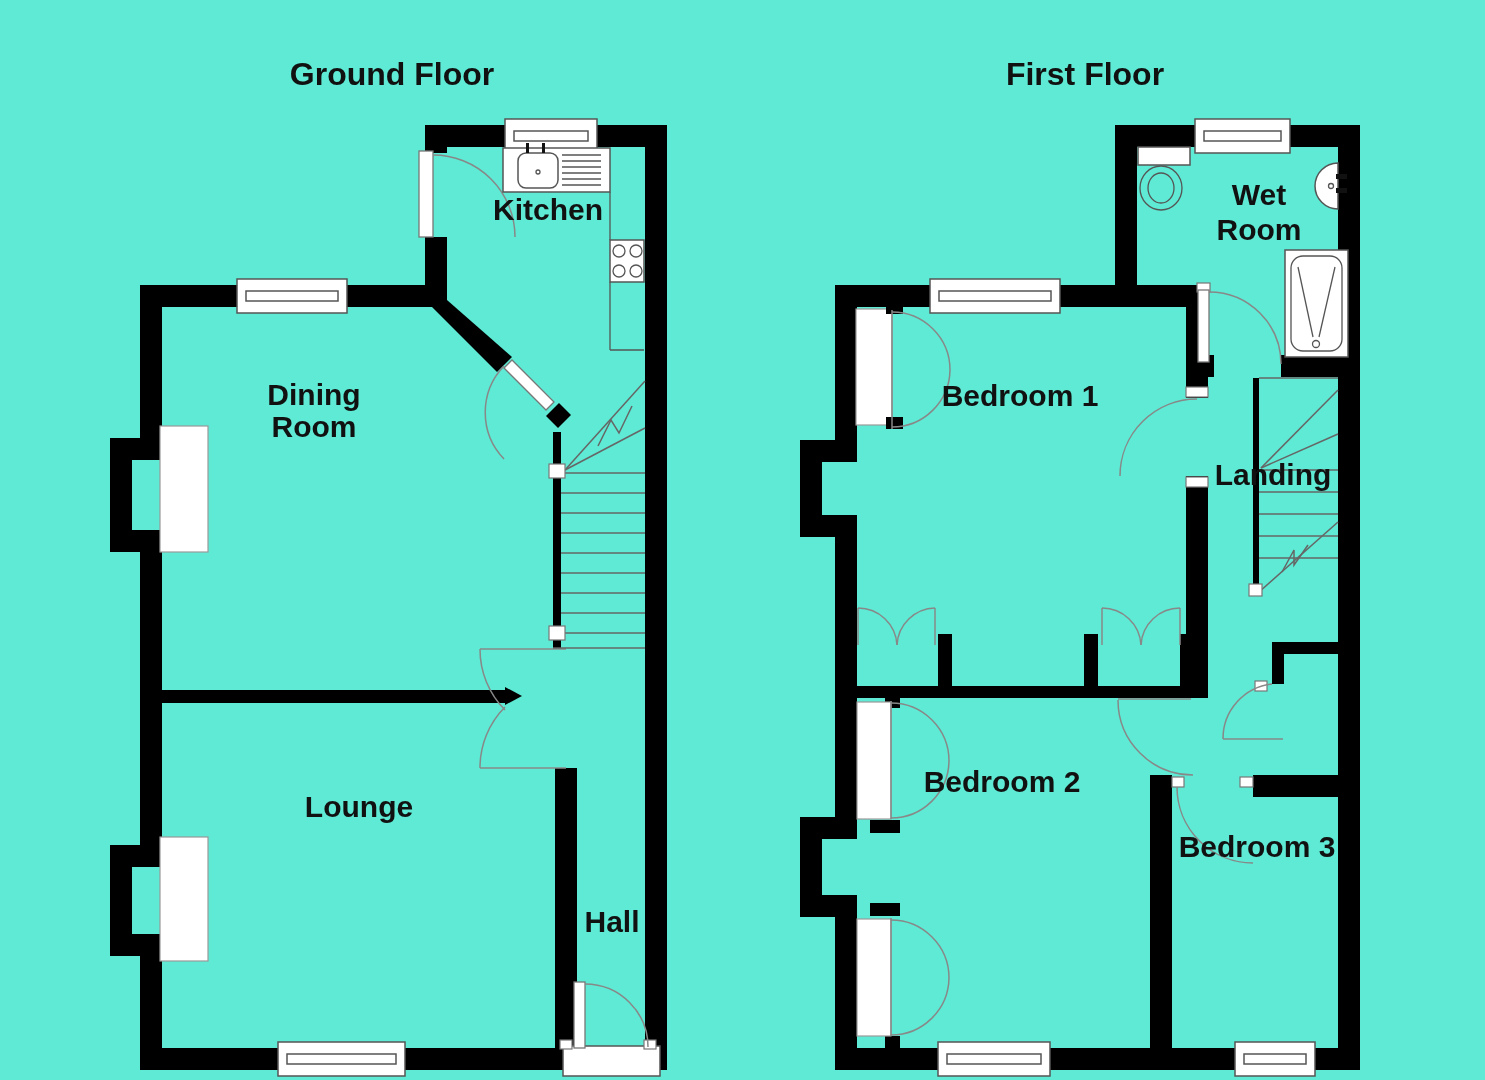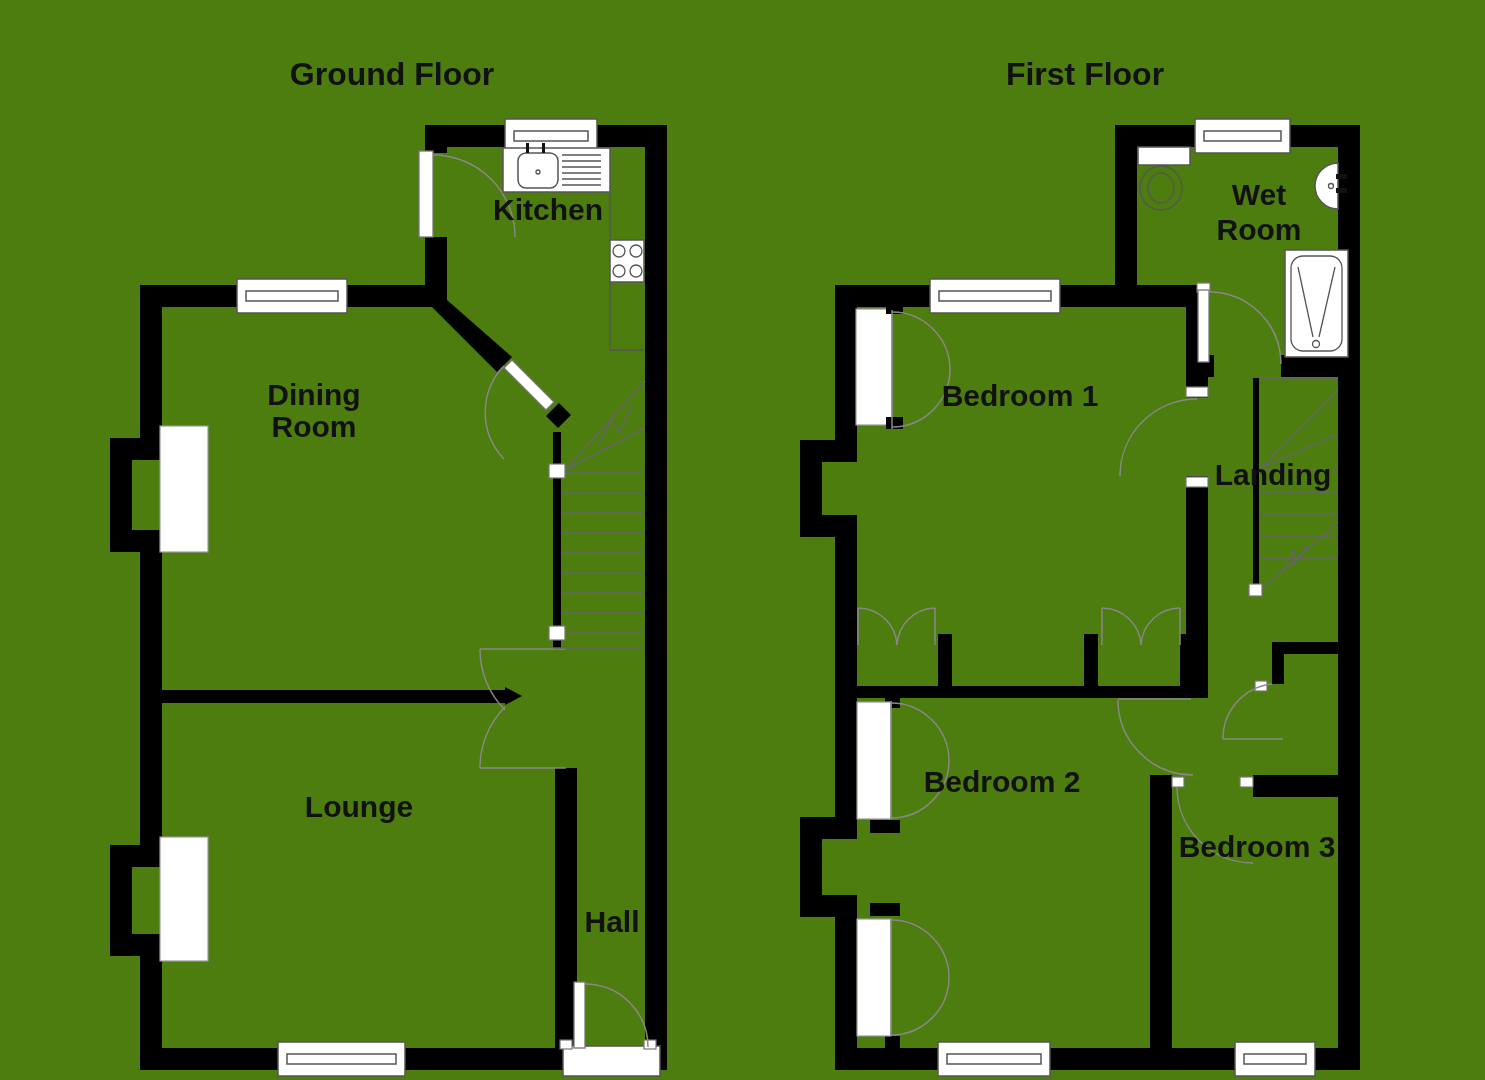--- a/index.html
+++ b/index.html
@@ -1,16 +1,16 @@
 <!DOCTYPE html>
 <html><head>
 <meta charset="utf-8">
 <style>
   html,body{margin:0;padding:0;background:#fff;}
-  .page{width:1485px;height:1080px;position:relative;background:#4d7c0f;}
+  .page{width:1485px;height:1080px;position:relative;background:#5eead4;}
   svg{display:block;}
   .wall{fill:#000;stroke:none;}
   .thin{stroke:#666;stroke-width:1.5;fill:none;}
   .lite{stroke:#999;stroke-width:1.2;fill:#fff;}
   .arc{stroke:#888;stroke-width:1.5;fill:none;}
   .fix{stroke:#555;stroke-width:1.5;fill:#fff;}
   .fixl{stroke:#555;stroke-width:1.3;fill:none;}
   .cap{fill:#fff;stroke:#777;stroke-width:1.2;}
   .leaf{fill:#fff;stroke:#777;stroke-width:1.3;}
   .blk{fill:#111;}

